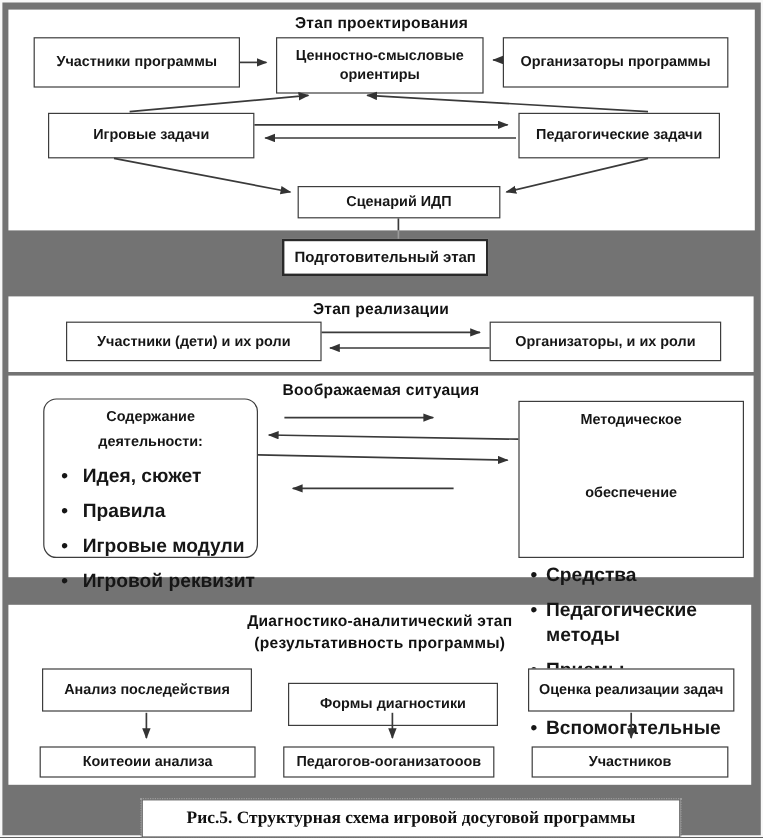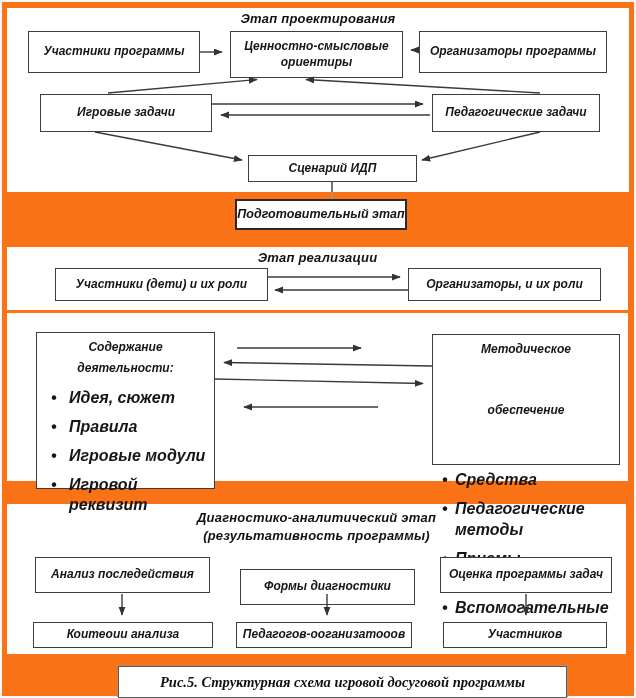--- a/index.html
+++ b/index.html
@@ -1,19 +1,19 @@
 <!DOCTYPE html>
 <html><head>
 <meta charset="utf-8">
 <style>
   html,body{margin:0;padding:0;background:#000;}
   .page{
-    position:relative;width:636px;height:698px;background:#f97316;
+    position:relative;width:636px;height:698px;background:#737373;
     font-family:"Liberation Sans","DejaVu Sans",sans-serif;
-    box-shadow:inset 0 0 0 2px #f8f8f8;overflow:hidden;font-style:italic;
+    box-shadow:inset 0 0 0 2px #f8f8f8;overflow:hidden;
   }
   .panel{position:absolute;background:#fff;z-index:1;}
   .ttl{
     position:absolute;z-index:2;text-align:center;font-weight:bold;
     font-size:13px;color:#121212;letter-spacing:.2px;
   }
   .bx{
     position:absolute;z-index:2;background:#fff;border:1.5px solid #3d3d3d;
     box-sizing:border-box;display:flex;flex-direction:column;
     align-items:center;justify-content:center;text-align:center;
@@ -73,22 +73,23 @@
   <div class="ttl" style="left:7px;top:250px;width:621px;">Этап реализации</div>
 
   <div class="bx" style="left:55px;top:268px;width:213px;height:33px;">
     <span>Участники (дети) и их роли</span>
   </div>
   <div class="bx" style="left:408px;top:268px;width:193px;height:33px;">
     <span>Организаторы, и их роли</span>
   </div>
 
   <div class="panel" style="left:7px;top:313px;width:621px;height:168px;"></div>
+  <div class="ttl" style="left:7px;top:317px;width:621px;">Воображаемая ситуация</div>
 
-  <div class="bx listbox" style="left:36px;top:332px;width:179px;height:157px;">
+  <div class="bx listbox" style="left:36px;top:332px;width:179px;height:133px;border-radius:11px;">
     <span class="lt">Содержание</span>
     <span class="lt">деятельности:</span>
     <ul class="blist ind1">
       <li>Идея, сюжет</li>
       <li>Правила</li>
       <li>Игровые модули</li>
       <li>Игровой реквизит</li>
     </ul>
   </div>
 
@@ -107,21 +108,21 @@
   <div class="ttl" style="left:7px;top:510px;width:619px;">Диагностико-аналитический этап</div>
   <div class="ttl" style="left:7px;top:528px;width:619px;">(результативность программы)</div>
 
   <div class="bx" style="left:35px;top:557px;width:175px;height:36px;">
     <span>Анализ последействия</span>
   </div>
   <div class="bx" style="left:240px;top:569px;width:175px;height:36px;">
     <span>Формы диагностики</span>
   </div>
   <div class="bx" style="left:440px;top:557px;width:172px;height:36px;">
-    <span>Оценка программы задач</span>
+    <span>Оценка реализации задач</span>
   </div>
 
   <div class="bx" style="left:33px;top:622px;width:180px;height:26px;">
     <span>Коитеоии анализа</span>
   </div>
   <div class="bx" style="left:236px;top:622px;width:176px;height:26px;">
     <span>Педагогов-ооганизатооов</span>
   </div>
   <div class="bx" style="left:443px;top:622px;width:164px;height:26px;">
     <span>Участников</span>

